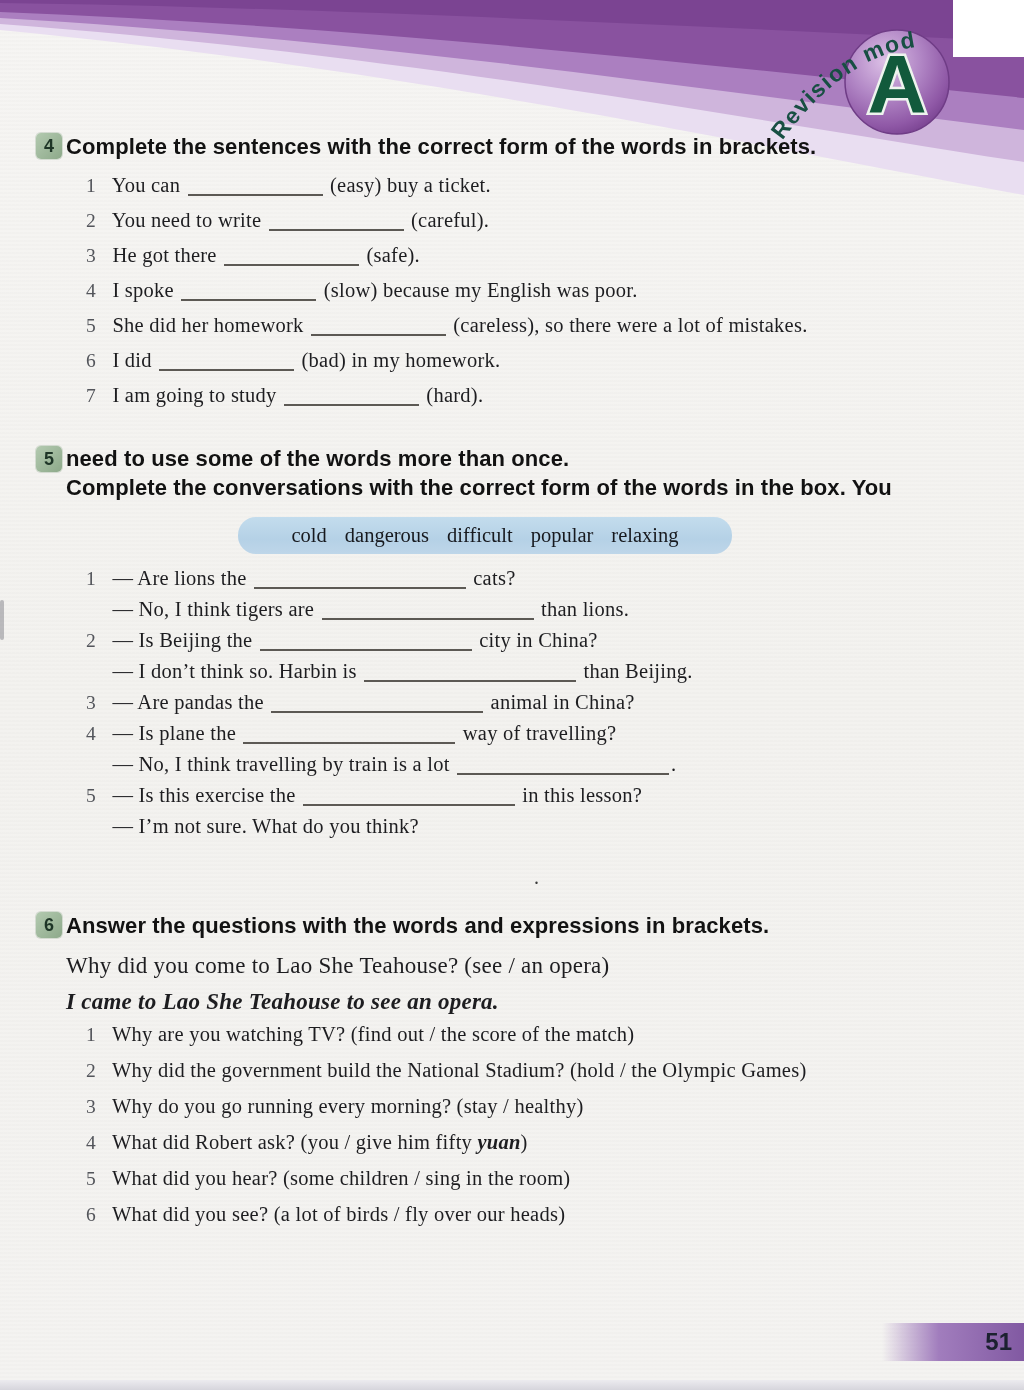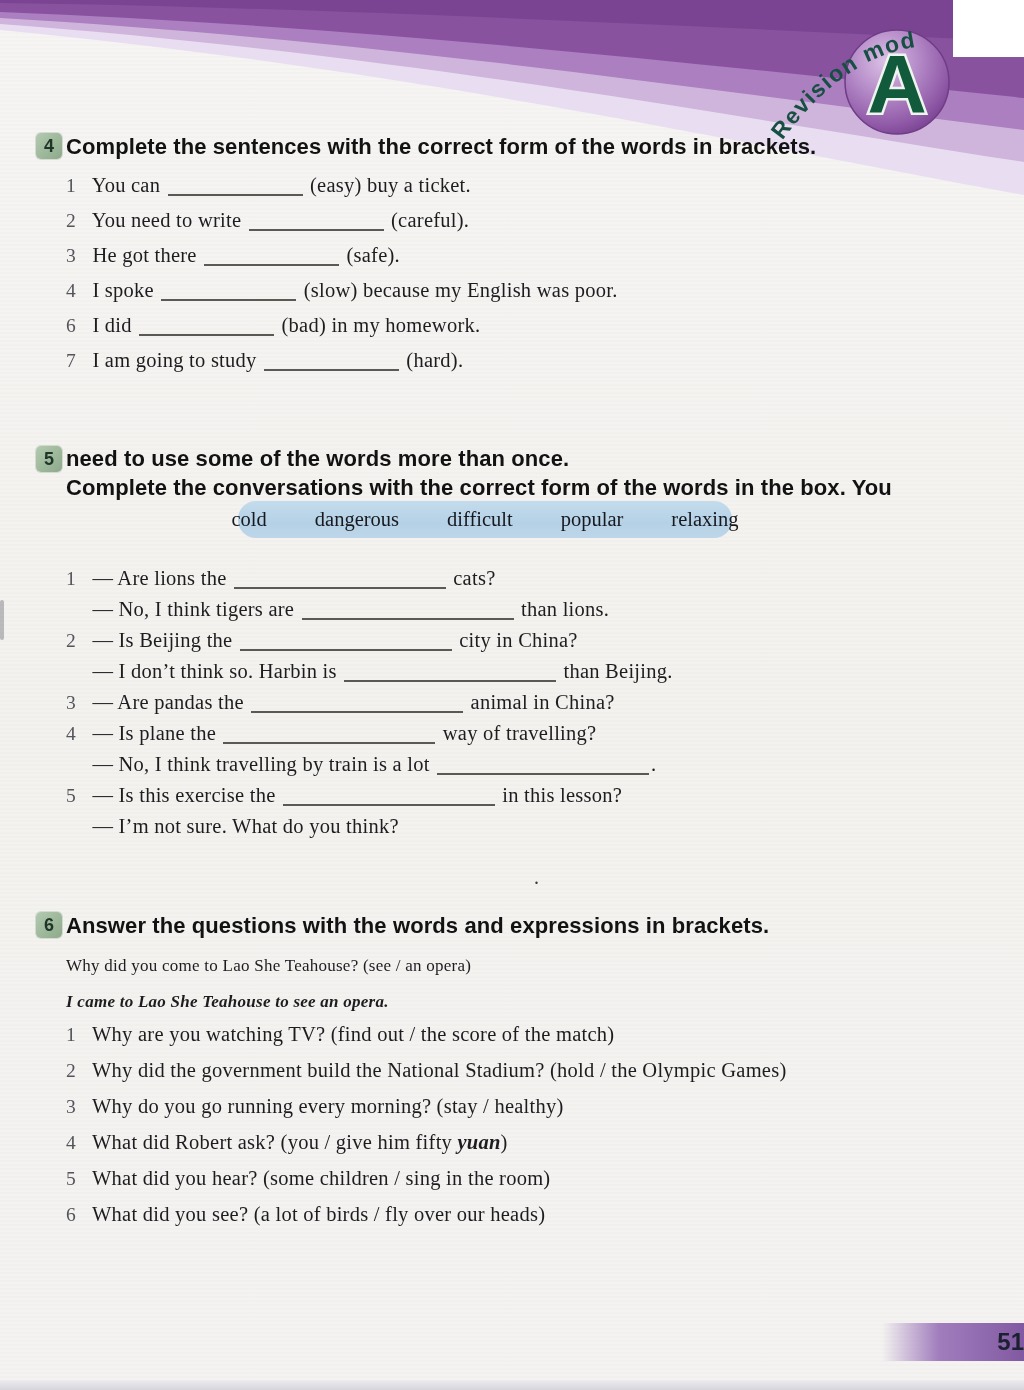--- a/index.html
+++ b/index.html
@@ -17,42 +17,42 @@
     color:#1e3527;font:bold 18px "Liberation Sans",sans-serif;
     display:flex;align-items:center;justify-content:center;
     box-shadow:0 0 0 1px rgba(120,150,120,0.25);
   }
   .h-title{
     position:absolute;left:66px;width:930px;
     font-family:"Liberation Sans",sans-serif;font-weight:bold;font-size:22px;
     color:#121212;line-height:29px;letter-spacing:0.1px;
   }
   .rows{position:absolute;left:0;width:1000px;}
-  .row{padding-left:66px;white-space:nowrap;font-size:20.5px;letter-spacing:0.25px;}
+  .row{padding-left:66px;white-space:nowrap;font-size:20.5px;letter-spacing:0.25px;margin-left:20px;}
   .r4{height:35px;line-height:35px;}
   .r5{height:31px;line-height:25px;}
   .r6{height:36px;line-height:36px;}
   .num{display:inline-block;width:15px;margin-right:6px;color:#53555b;font-size:19.5px;text-align:left;}
   .blank{display:inline-block;border-bottom:2px solid #5c5954;vertical-align:-4px;margin:0 2px;height:14px;}
   .b4{width:135px;}
   .b5{width:212px;}
   .italic{font-style:italic;font-weight:bold;}
-  .ex-line{position:absolute;left:66px;font-size:17px;letter-spacing:0.25px;height:32px;line-height:32px;}
+  .ex-line{position:absolute;left:66px;font-size:23px;letter-spacing:0.25px;height:32px;line-height:32px;}
   .wordbox{
-    position:absolute;top:501px;left:238px;width:494px;height:37px;border-radius:18px;
+    position:absolute;top:517px;left:238px;width:494px;height:37px;border-radius:18px;
     background:linear-gradient(180deg,#c3dced 0%,#b5d1e6 60%,#bed6e9 100%);
-    display:flex;align-items:center;justify-content:center;gap:48px;
+    display:flex;align-items:center;justify-content:center;gap:18px;
     font-size:20.5px;color:#17191e;
   }
   .pagebar{
     position:absolute;top:1323px;right:0;width:142px;height:38px;
     background:linear-gradient(90deg,rgba(154,118,184,0) 0%,#a17dbd 40%,#8159a2 100%);
     display:flex;align-items:center;justify-content:flex-end;
   }
-  .pagenum{font:bold 24px "Liberation Sans",sans-serif;color:#1c2130;}
+  .pagenum{font:bold 24px "Liberation Sans",sans-serif;color:#1c2130;margin-right:12px;}
   .bottom-edge{position:absolute;bottom:0;left:0;width:100%;height:10px;
     background:linear-gradient(180deg,#ecebef 0%,#d6d5dc 100%);}
   .stray{position:absolute;top:866px;left:534px;font-size:20px;color:#3a3a3a;}
   .scan-tick{position:absolute;left:0;top:600px;width:4px;height:40px;background:#8a8a92;opacity:0.55;border-radius:2px;}
 </style>
 </head>
 <body>
 
 <div class="texture"></div>
 
@@ -103,20 +103,26 @@
     <span class="blank b4"></span>
     <span>(safe).</span>
   </div>
   <div class="row r4">
     <span class="num">4</span>
     <span>I spoke</span>
     <span class="blank b4"></span>
     <span>(slow) because my English was poor.</span>
   </div>
   <div class="row r4">
+    <span class="num">5</span>
+    <span>She did her homework</span>
+    <span class="blank b4"></span>
+    <span>(careless), so there were a lot of mistakes.</span>
+  </div>
+  <div class="row r4">
     <span class="num">6</span>
     <span>I did</span>
     <span class="blank b4"></span>
     <span>(bad) in my homework.</span>
   </div>
   <div class="row r4">
     <span class="num">7</span>
     <span>I am going to study</span>
     <span class="blank b4"></span>
     <span>(hard).</span>

